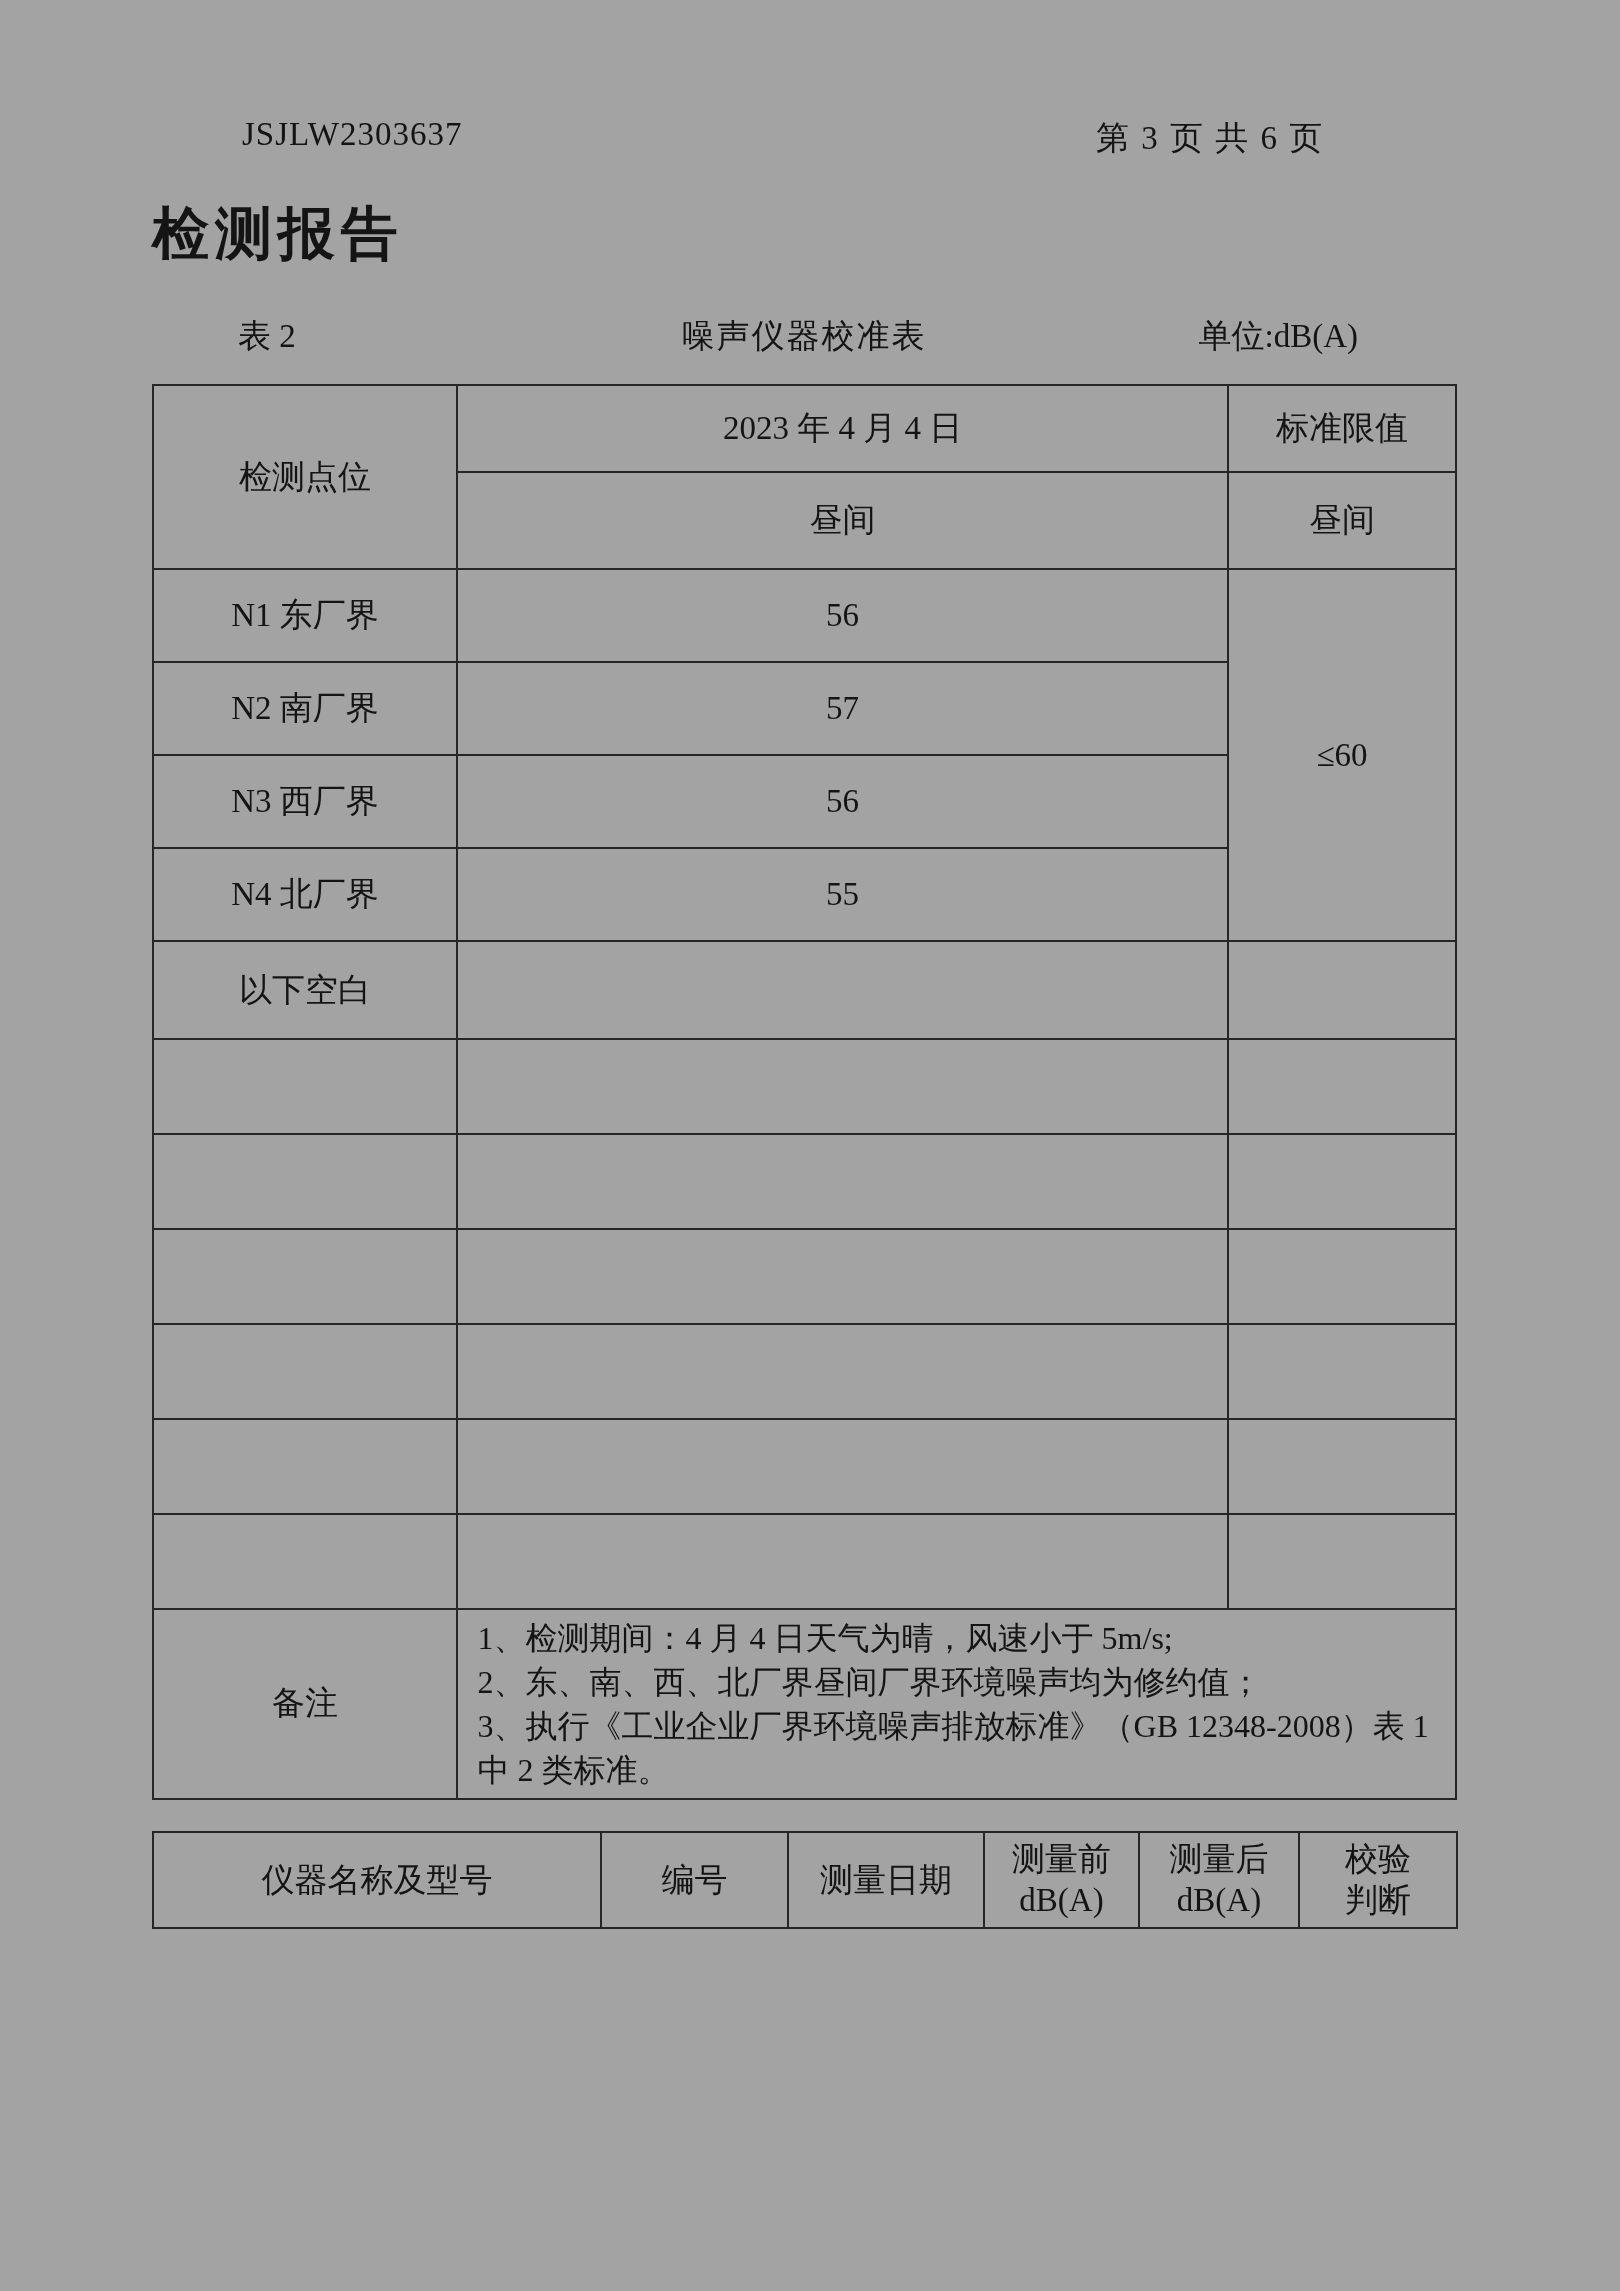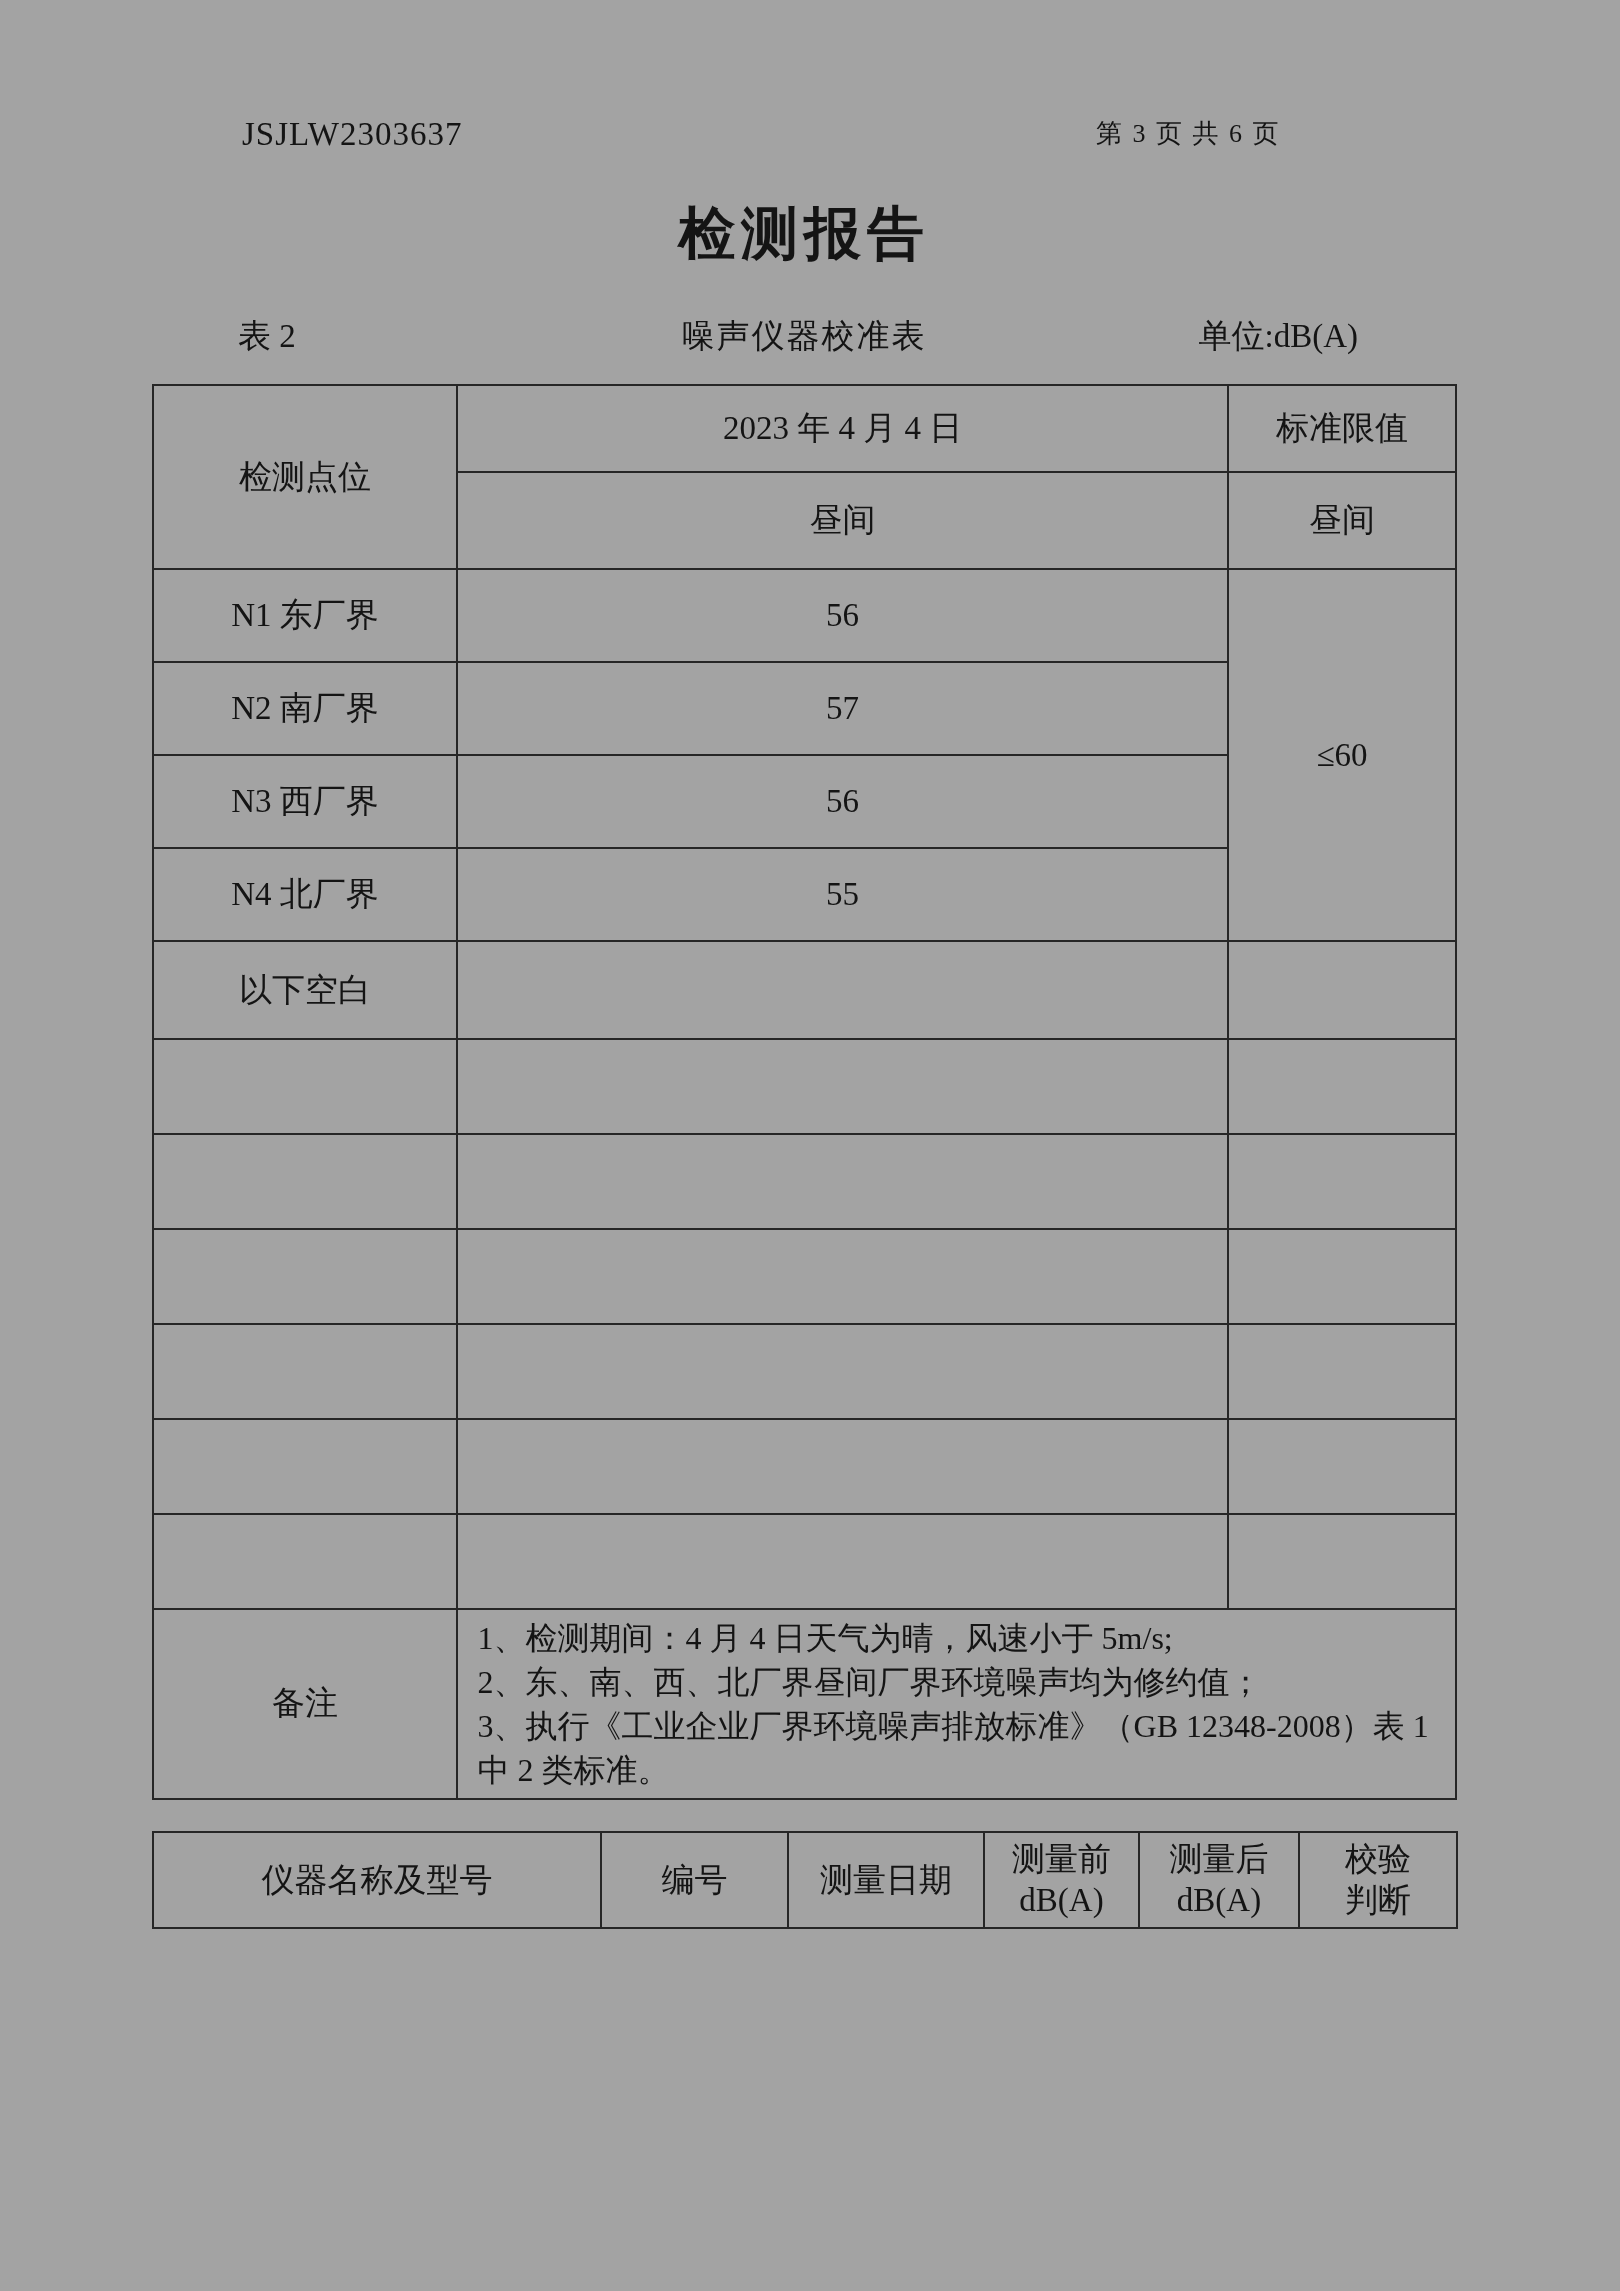--- a/index.html
+++ b/index.html
@@ -13,25 +13,25 @@
     font-family: "Liberation Serif", "DejaVu Serif", serif;
     color: #141414;
     overflow: hidden;
   }
   .doc-number {
     position: absolute; left: 242px; top: 116px;
     font-size: 33px; letter-spacing: 1px;
   }
   .page-indicator {
     position: absolute; left: 1096px; top: 116px;
-    font-size: 26px; letter-spacing: 2px;
+    font-size: 33px; letter-spacing: 2px;
   }
   .report-title {
     position: absolute; top: 196px; left: 152px; width: 1304px;
-    text-align: center; font-size: 57px; font-weight: bold;
+    text-align: left; font-size: 57px; font-weight: bold;
     letter-spacing: 5.9px; margin: 0;
   }
   .caption-row {
     position: absolute; top: 314px; left: 152px; width: 1304px; height: 45px;
     font-size: 33px;
   }
   .caption-left  { position: absolute; left: 86px; top: 0; }
   .caption-center{ position: absolute; left: 0; top: 0; width: 100%; text-align: center; letter-spacing: 2px; }
   .caption-right { position: absolute; right: 98px; top: 0; }
 

